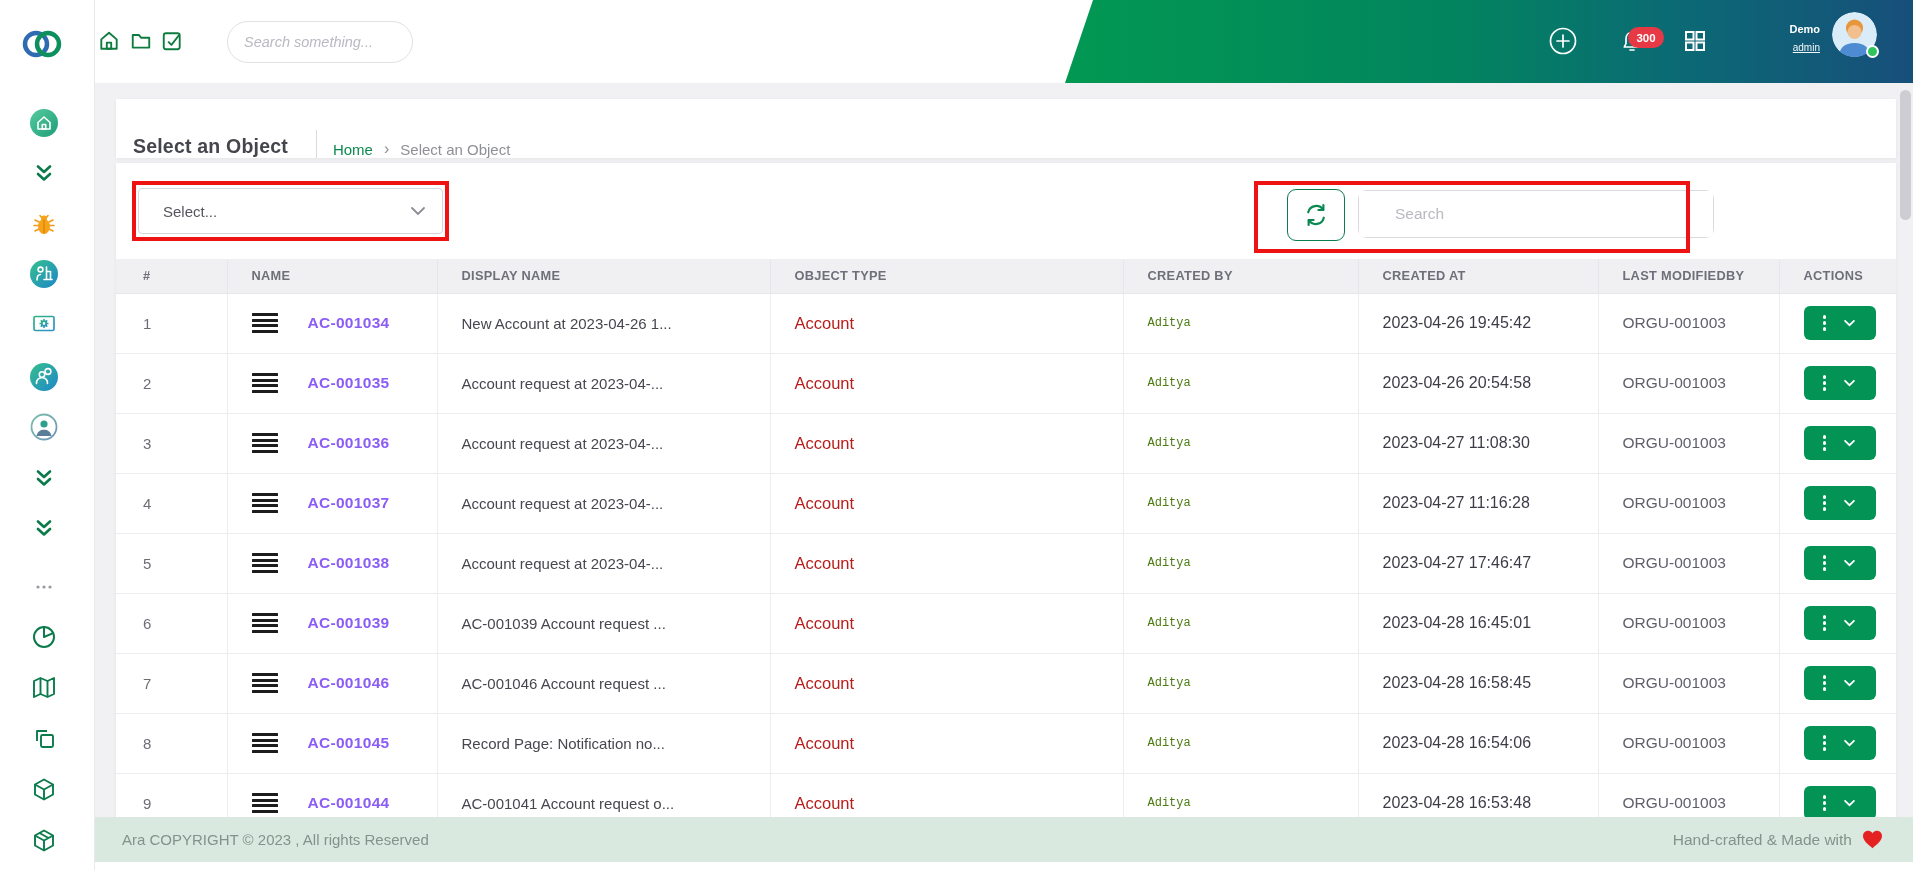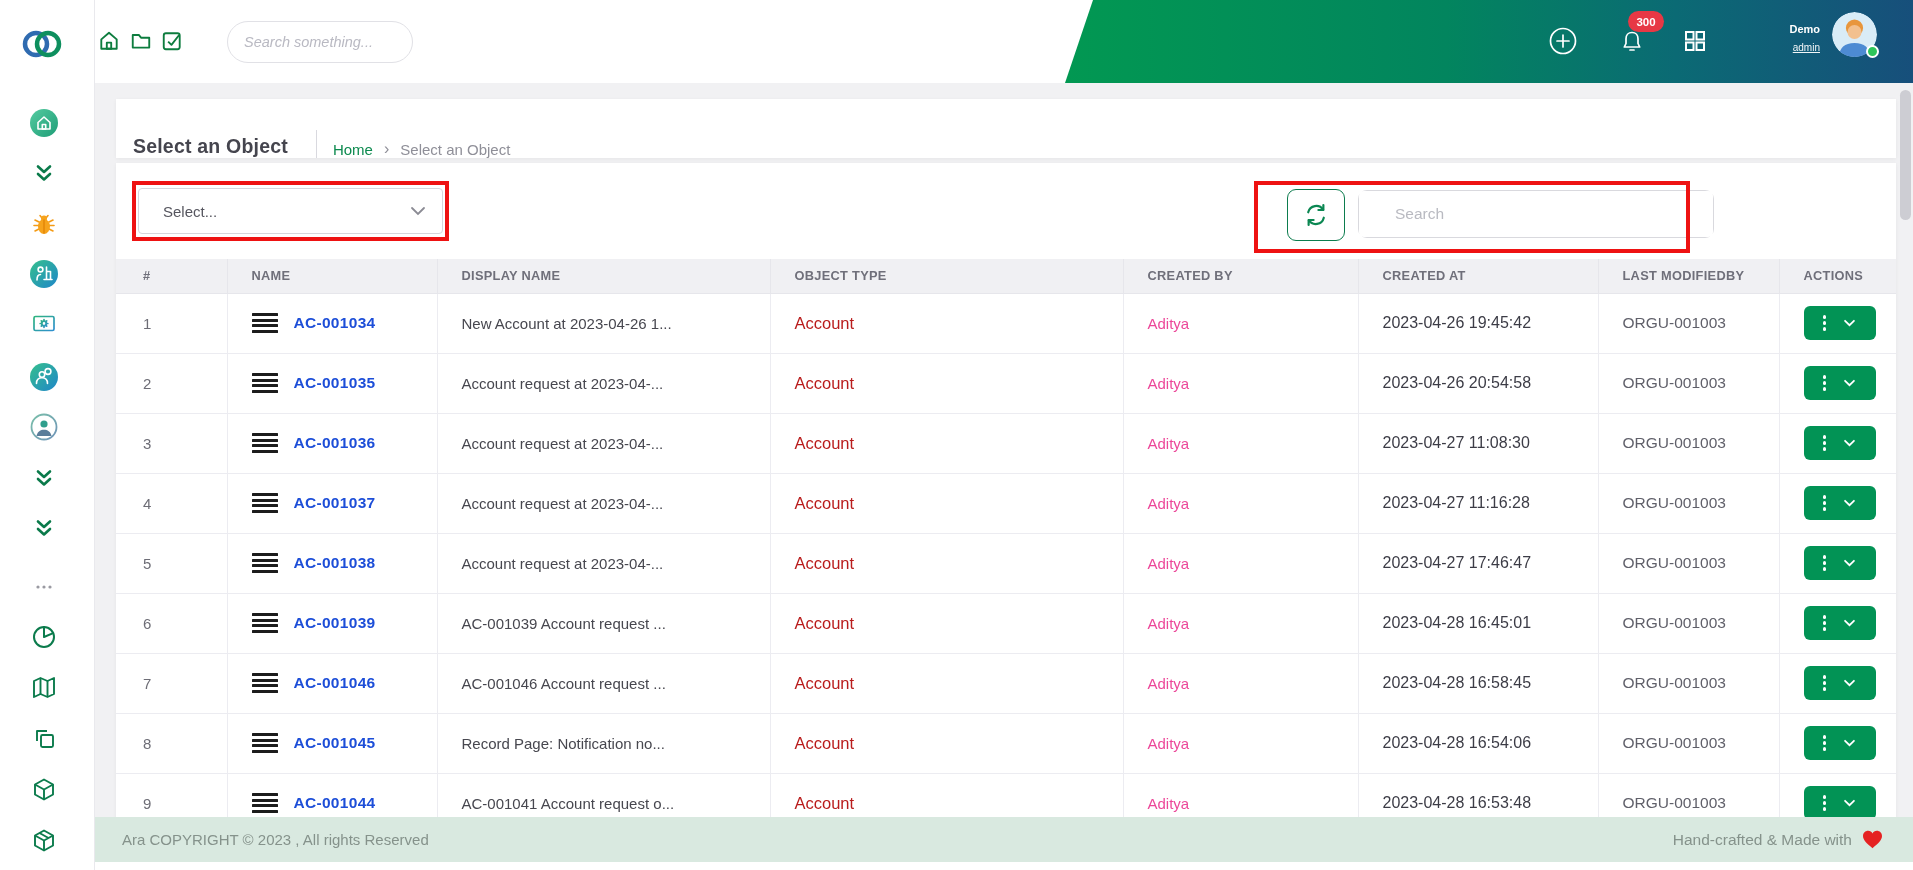--- a/index.html
+++ b/index.html
@@ -8,21 +8,21 @@
 
   
   .topbar { position:absolute; left:0; top:0; width:1913px; height:83px; background:#fff; z-index:4; }
   .top-nav-icon { position:absolute; top:30px; width:22px; height:22px; cursor:pointer; }
   .search-pill { position:absolute; left:227px; top:21px; width:186px; height:42px; border:1px solid #e1e1e6; border-radius:21px; background:#fff; }
   .search-pill input { width:100%; height:100%; border:none; outline:none; background:transparent; border-radius:21px; padding-left:16px; font-size:14.5px; color:#55555e; font-family:"Liberation Sans",sans-serif;font-style:italic; }
   .search-pill input::placeholder { color:#b9b9c2; }
   .topbar-gradient { position:absolute; left:1065px; top:0; width:848px; height:83px;
      background:linear-gradient(90deg,#029852 0%,#02855e 45%,#0b6a74 72%,#174f7b 100%);
      clip-path:polygon(28px 0, 100% 0, 100% 100%, 0 100%); z-index:5; }
-  .badge { position:absolute; left:1628px; top:11px; min-width:36px; height:21px; background:#e73845; color:#fff;
+  .badge { position:absolute; left:1628px; top:27px; min-width:36px; height:21px; background:#e73845; color:#fff;
      font-size:11.5px; font-weight:bold; border-radius:11px; display:flex; align-items:center; justify-content:center; z-index:7; }
   .user-block { position:absolute; left:1712px; top:19px; width:108px; text-align:right; color:#fff; z-index:6; }
   .user-name { font-size:11px; font-weight:bold; line-height:20px; }
   .user-role { font-size:10px; line-height:17px; opacity:.95;text-decoration:underline; }
   .avatar-wrap { position:absolute; left:1832px; top:12px; width:45px; height:45px; z-index:6; cursor:pointer; }
   .status-dot { position:absolute; right:-2px; bottom:-1px; width:13px; height:13px; border-radius:50%; background:#2ec55a; border:2px solid #fff; }
   .tb-right-icon { position:absolute; z-index:6; cursor:pointer; }
 
   
   .sidebar { position:absolute; left:0; top:0; width:95px; height:870px; background:#fff; border-right:1px solid #e9e9ed; z-index:8; }
@@ -63,24 +63,24 @@
      letter-spacing:.3px; padding-left:24px; border-right:1px solid #e6e6eb; border-bottom:1px solid #e6e6eb; line-height:1.25; vertical-align:middle; }
   table.grid th:first-child { padding-left:27px; }
   table.grid th:last-child { border-right:none; }
   table.grid td { height:60px; background:#fff; border-bottom:1px solid #ececf1; border-right:1px solid #ececf1; padding-left:24px; vertical-align:middle; }
   table.grid td:first-child { padding-left:27px; }
   table.grid td:last-child { border-right:none; }
   .c-num  { font-size:15px; color:#6d6d76; }
   .name-cell { display:flex; align-items:center; gap:16px; }
   .hamburger { display:flex; flex-direction:column; gap:2.5px; width:26px; }
   .hamburger span { height:3.2px; background:#1c1c1c; border-radius:.5px; }
-  .name-link { font-size:15.5px; font-weight:bold; color:#1d4ed8; letter-spacing:.3px; cursor:pointer; }
+  .name-link { font-size:15.5px; font-weight:bold; color:#8b5cf6; letter-spacing:.3px; cursor:pointer;margin-left:14px; }
   .c-display { font-size:15px; color:#47474f; }
   .c-type { font-size:16.5px; color:#b91c1c; }
-  .c-createdby { font-size:15px; color:#ec4899; }
+  .c-createdby { font-size:12px; color:#4d7c0f;font-family:Liberation Mono, monospace; }
   .c-createdat { font-size:16px; color:#3c3c46; }
   .c-modby { font-size:15.5px; color:#60606a; }
   .actions-btn { width:72px; height:34px; background:#029355; border:none; border-radius:6px; cursor:pointer;
      display:flex; align-items:center; justify-content:center; gap:17px; }
   .dots3 { display:flex; flex-direction:column; gap:2.6px; }
   .dots3 i { width:3.4px; height:3.4px; background:#fff; border-radius:50%; }
 
   
   .footer { position:absolute; left:95px; top:817px; width:1818px; height:45px; background:#d9e9e0; z-index:30;
      display:flex; align-items:center; justify-content:space-between; padding:0 30px 0 27px; }

